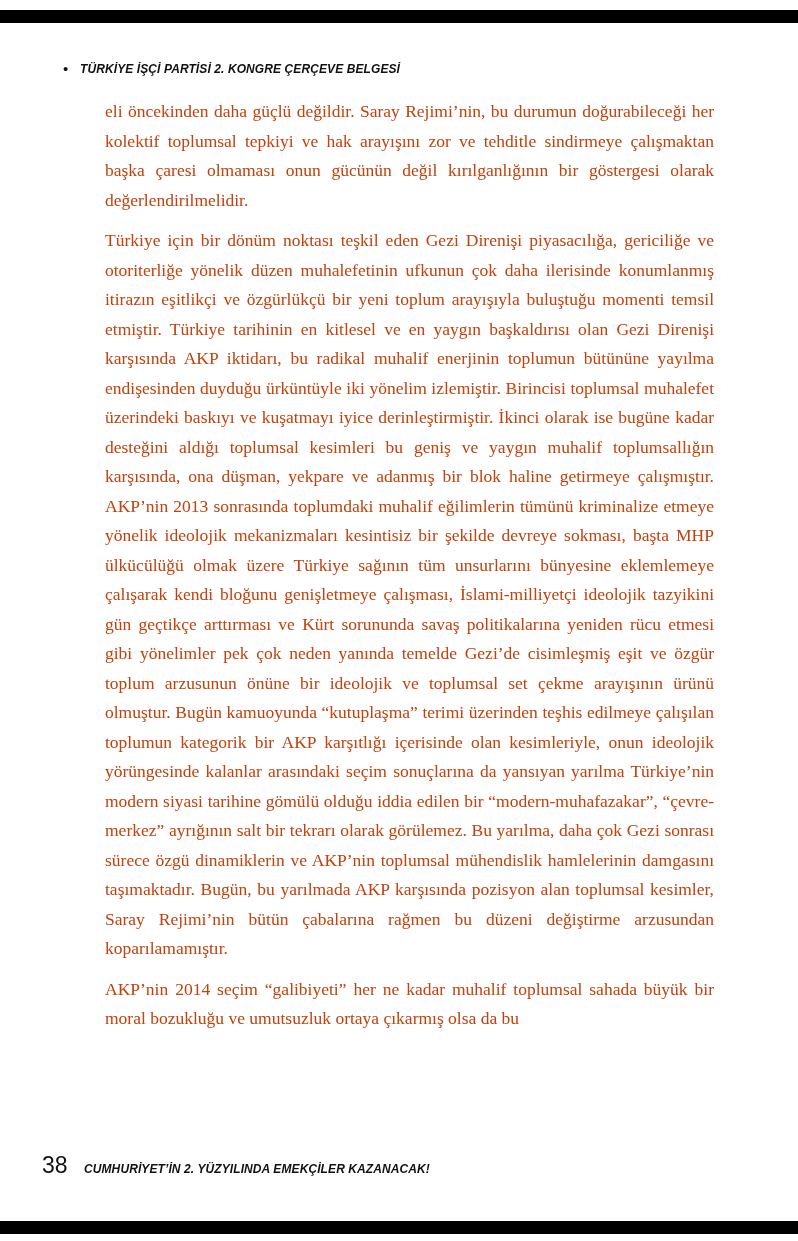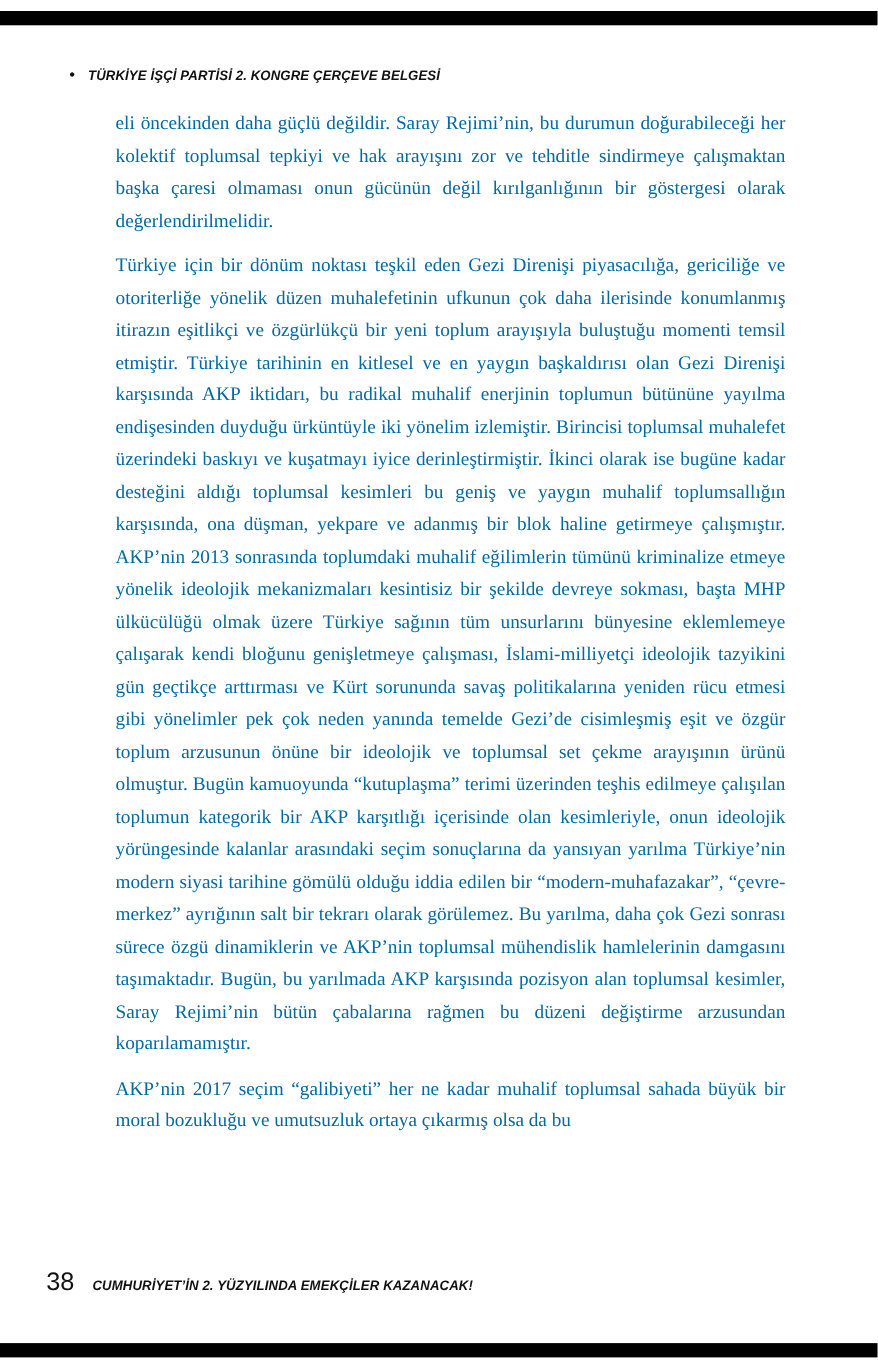--- a/index.html
+++ b/index.html
@@ -55,21 +55,21 @@
     transform: scaleX(0.96);
     transform-origin: left center;
     white-space: nowrap;
   }
 
   .content {
     position: absolute;
     top: 97px;
     left: 105px;
     width: 609px;
-    color: #0369a1;
+    color: #c2410c;
   }
   .content p {
     font-family: "Liberation Serif", serif;
     font-size: 17.5px;
     line-height: 29.5px;
     text-align: justify;
     margin-bottom: 11px;
     hyphens: auto;
     -webkit-hyphens: auto;
   }
@@ -111,21 +111,21 @@
   <div class="rule-bar top"></div>
 
   <div class="page-header">
     <span class="header-bullet">•</span>
     <span class="header-title">TÜRKİYE İŞÇİ PARTİSİ 2. KONGRE ÇERÇEVE BELGESİ</span>
   </div>
 
   <div class="content">
     <p lang="tr">eli öncekinden daha güçlü değildir. Saray Rejimi’nin, bu durumun doğurabileceği her kolektif toplumsal tepkiyi ve hak arayışını zor ve tehditle sindirmeye çalışmaktan başka çaresi olmaması onun gücünün değil kırılganlığının bir göstergesi olarak değerlendirilmelidir.</p>
     <p lang="tr">Türkiye için bir dönüm noktası teşkil eden Gezi Direnişi piyasacılığa, gericiliğe ve otoriterliğe yönelik düzen muhalefetinin ufkunun çok daha ilerisinde konumlanmış itirazın eşitlikçi ve özgürlükçü bir yeni toplum arayışıyla buluştuğu momenti temsil etmiştir. Türkiye tarihinin en kitlesel ve en yaygın başkaldırısı olan Gezi Direnişi karşısında AKP iktidarı, bu radikal muhalif enerjinin toplumun bütününe yayılma endişesinden duyduğu ürküntüyle iki yönelim izlemiştir. Birincisi toplumsal muhalefet üzerindeki baskıyı ve kuşatmayı iyice derinleştirmiştir. İkinci olarak ise bugüne kadar desteğini aldığı toplumsal kesimleri bu geniş ve yaygın muhalif toplumsallığın karşısında, ona düşman, yekpare ve adanmış bir blok haline getirmeye çalışmıştır. AKP’nin 2013 sonrasında toplumdaki muhalif eğilimlerin tümünü kriminalize etmeye yönelik ideolojik mekanizmaları kesintisiz bir şekilde devreye sokması, başta MHP ülkücülüğü olmak üzere Türkiye sağının tüm unsurlarını bünyesine eklemlemeye çalışarak kendi bloğunu genişletmeye çalışması, İslami-milliyetçi ideolojik tazyikini gün geçtikçe arttırması ve Kürt sorununda savaş politikalarına yeniden rücu etmesi gibi yönelimler pek çok neden yanında temelde Gezi’de cisimleşmiş eşit ve özgür toplum arzusunun önüne bir ideolojik ve toplumsal set çekme arayışının ürünü olmuştur. Bugün kamuoyunda “kutuplaşma” terimi üzerinden teşhis edilmeye çalışılan toplumun kategorik bir AKP karşıtlığı içerisinde olan kesimleriyle, onun ideolojik yörüngesinde kalanlar arasındaki seçim sonuçlarına da yansıyan yarılma Türkiye’nin modern siyasi tarihine gömülü olduğu iddia edilen bir “modern-muhafazakar”, “çevre-merkez” ayrığının salt bir tekrarı olarak görülemez. Bu yarılma, daha çok Gezi sonrası sürece özgü dinamiklerin ve AKP’nin toplumsal mühendislik hamlelerinin damgasını taşımaktadır. Bugün, bu yarılmada AKP karşısında pozisyon alan toplumsal kesimler, Saray Rejimi’nin bütün çabalarına rağmen bu düzeni değiştirme arzusundan koparılamamıştır.</p>
-    <p lang="tr">AKP’nin 2017 seçim “galibiyeti” her ne kadar muhalif toplumsal sahada büyük bir moral bozukluğu ve umutsuzluk ortaya çıkarmış olsa da bu</p>
+    <p lang="tr">AKP’nin 2014 seçim “galibiyeti” her ne kadar muhalif toplumsal sahada büyük bir moral bozukluğu ve umutsuzluk ortaya çıkarmış olsa da bu</p>
   </div>
 
   <div class="page-footer">
     <span class="page-number">38</span>
     <span class="footer-title">CUMHURİYET’İN 2. YÜZYILINDA EMEKÇİLER KAZANACAK!</span>
   </div>
 
   <div class="rule-bar bottom"></div>
 
 </div>

